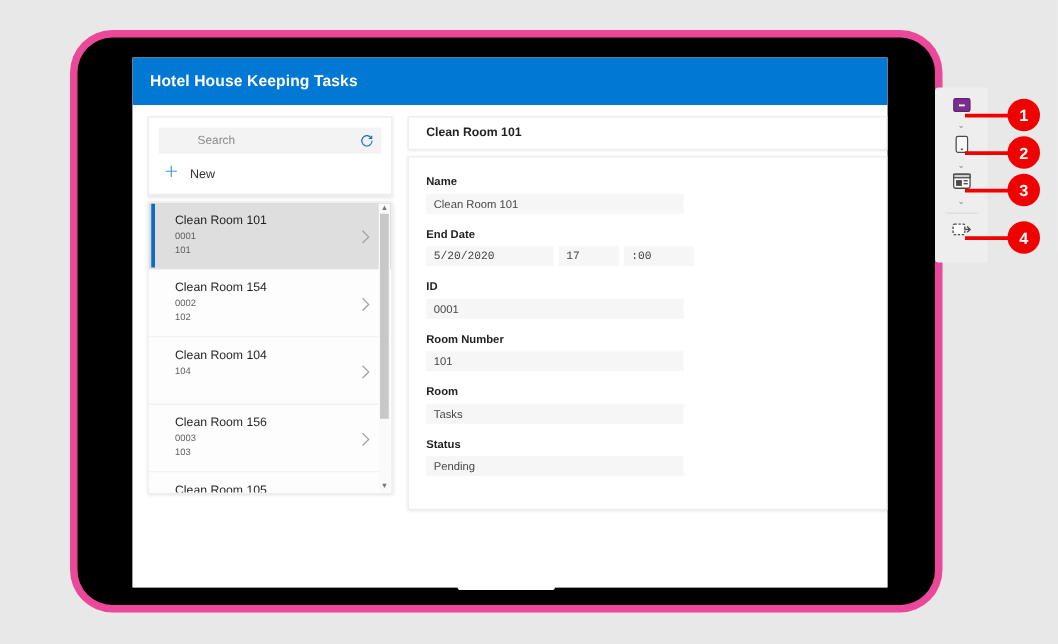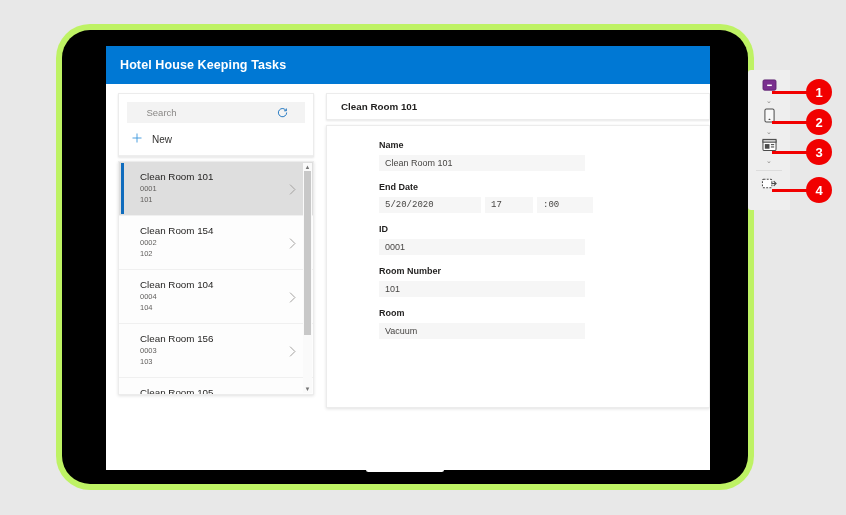--- a/index.html
+++ b/index.html
@@ -16,21 +16,21 @@
     overflow: hidden;
   }
 
   
   #tablet {
     position: absolute;
     left: 56px;
     top: 24px;
     width: 698px;
     height: 466px;
-    background: #bef264;
+    background: #ec4899;
     border-radius: 34px;
     box-sizing: border-box;
     padding: 6px;
   }
   #tablet-inner {
     width: 100%;
     height: 100%;
     background: #000000;
     border-radius: 28px;
     box-sizing: border-box;
@@ -94,21 +94,21 @@
     border: 1px solid #ececec;
     box-shadow: 0 1px 2px rgba(0,0,0,.10);
     padding: 0;
   }
   #search-row {
     margin: 8px 8px 0 8px;
     height: 21px;
     background: #f3f3f3;
     display: flex;
     align-items: center;
-    justify-content: center;
+    justify-content: flex-end;
     padding: 0 6px 0 8px;
     box-sizing: border-box;
   }
   #search-input {
     border: none;
     outline: none;
     background: transparent;
     font-family: "Liberation Sans", sans-serif;
     font-size: 9.5px;
     color: #605e5c;
@@ -236,21 +236,21 @@
   #detail-form-card {
     margin-top: 5px;
     background: #ffffff;
     border: 1px solid #ececec;
     box-shadow: 0 1px 3px rgba(0,0,0,.12);
     height: 283px;
     overflow: hidden;
     padding: 14px 0 0 14px;
     box-sizing: border-box;
   }
-  .field { margin-bottom: 11px; margin-left: 38px; }
+  .field { margin-bottom: 11px; }
   .field-label {
     font-size: 9px;
     font-weight: bold;
     color: #201f1e;
     margin-bottom: 5px;
   }
   .field-value {
     background: #f6f6f6;
     height: 16px;
     line-height: 16px;
@@ -376,21 +376,20 @@
                   <div class="li-sub">102</div>
                   <span class="li-chevron">
                     <svg width="9" height="13" viewBox="0 0 10 16">
                         <path d="M2 2l6 6-6 6" fill="none" stroke="#a19f9d" stroke-width="1.2"></path>
                       </svg>
                   </span>
                 </div>
 
                 <div class="list-item">
                   <div class="li-title">Clean Room 104</div>
-                  <div class="li-sub">0004</div>
                   <div class="li-sub">104</div>
                   <span class="li-chevron">
                     <svg width="9" height="13" viewBox="0 0 10 16">
                         <path d="M2 2l6 6-6 6" fill="none" stroke="#a19f9d" stroke-width="1.2"></path>
                       </svg>
                   </span>
                 </div>
 
                 <div class="list-item">
                   <div class="li-title">Clean Room 156</div>
@@ -445,23 +444,27 @@
                 <div class="field-value">0001</div>
               </div>
 
               <div class="field">
                 <div class="field-label">Room Number</div>
                 <div class="field-value">101</div>
               </div>
 
               <div class="field">
                 <div class="field-label">Room</div>
-                <div class="field-value">Vacuum</div>
-              </div>
-
+                <div class="field-value">Tasks</div>
+              </div>
+
+              <div class="field">
+                <div class="field-label">Status</div>
+                <div class="field-value">Pending</div>
+              </div>
 
             </div>
           </div>
 
         </div>
       </div>
 
       <div id="home-indicator"></div>
     </div>
   </div>

